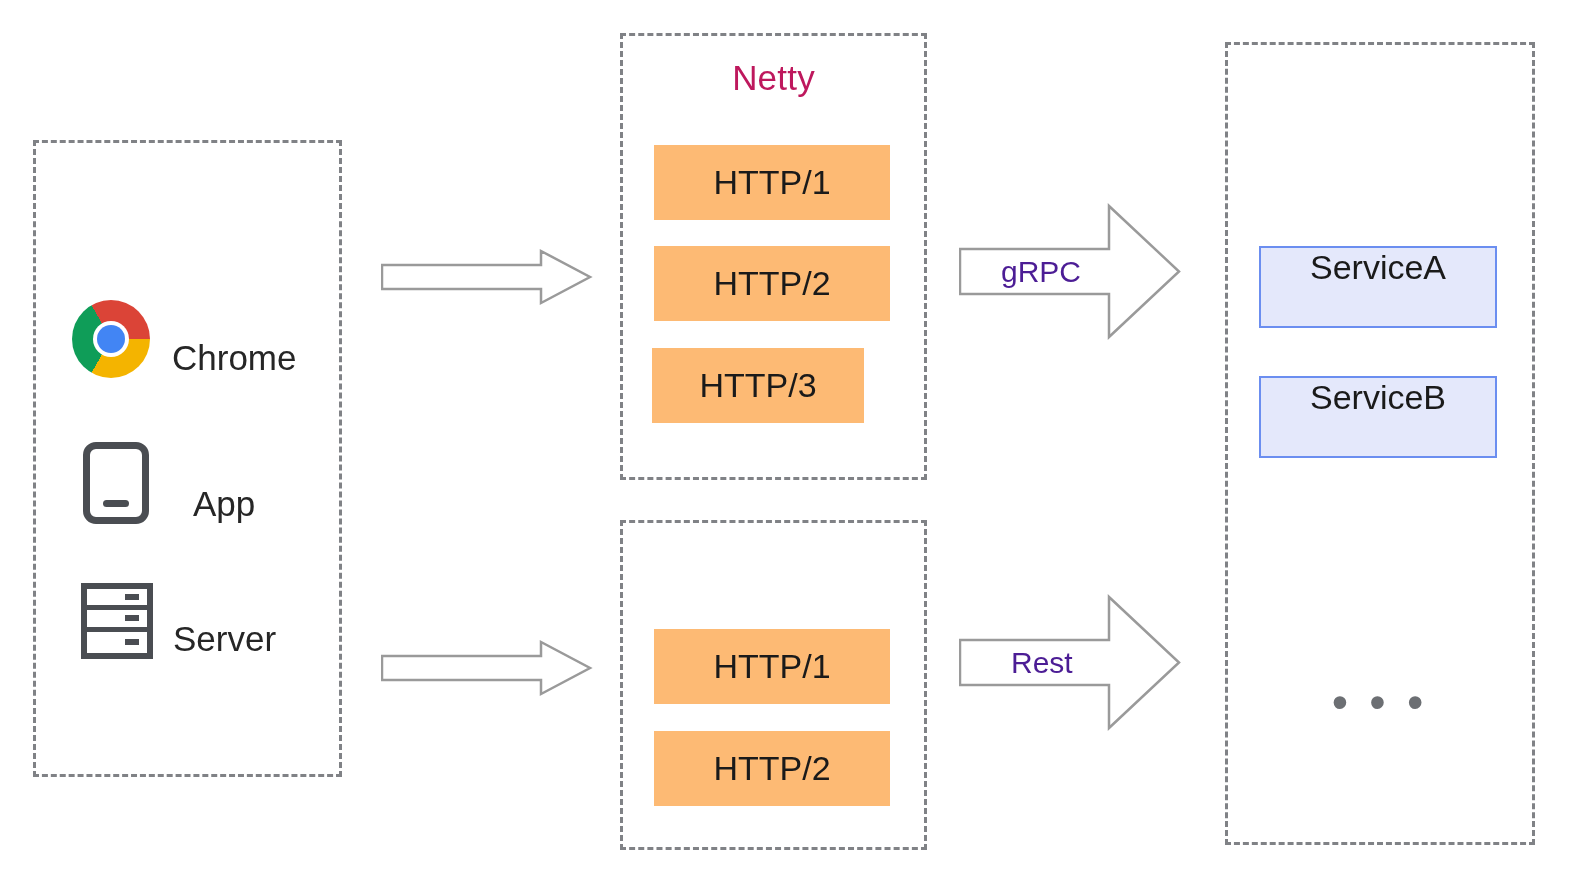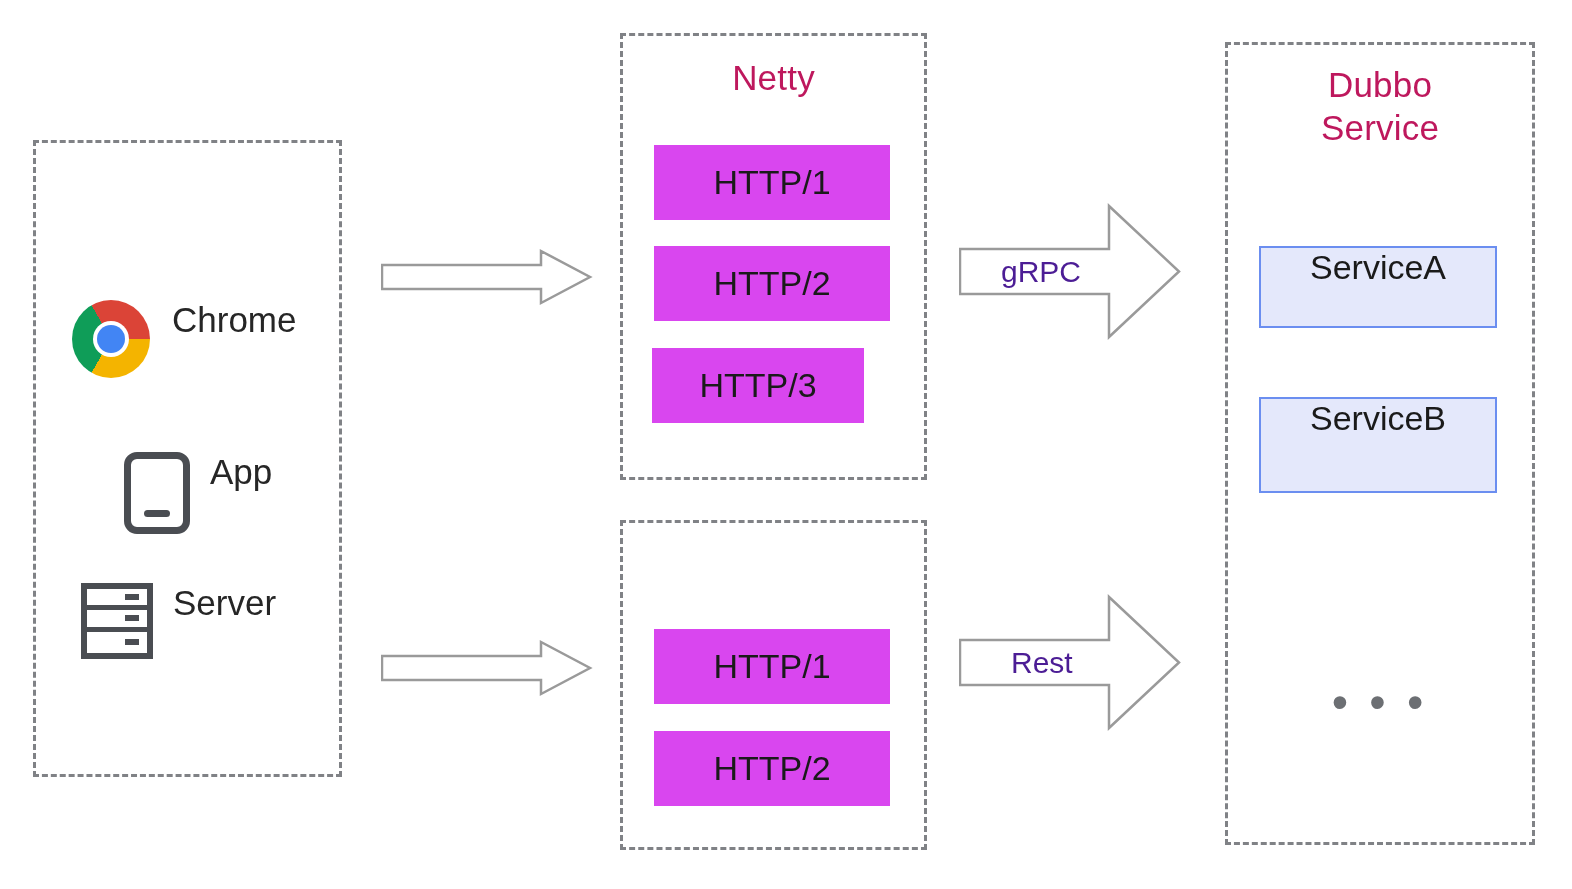--- a/index.html
+++ b/index.html
@@ -36,21 +36,21 @@
     font-size: 35px;
     line-height: 1.22;
     color: #be185d;
     letter-spacing: .2px;
   }
 
   
   .client-row {
     position: absolute;
     display: flex;
-    align-items: flex-start;
+    align-items: flex-end;
   }
   .client-label {
     font-size: 35px;
     color: #262626;
     white-space: nowrap;
   }
 
   
   .chrome-icon {
     position: relative;
@@ -137,21 +137,21 @@
   }
 
   
   .chip {
     position: absolute;
     display: flex;
     align-items: center;
     justify-content: center;
     font-size: 34px;
     color: #1a1a1a;
-    background: #d946ef;
+    background: #fdba74;
     box-sizing: border-box;
   }
 
   
   .service-chip {
     position: absolute;
     display: flex;
     justify-content: center;
     font-size: 34px;
     color: #1a1a1a;
@@ -188,21 +188,21 @@
 
 <div id="canvas">
 
   <div class="dashed-box" style="left:33px; top:140px; width:309px; height:637px;"></div>
 
   <div class="client-row" style="left:72px; top:300px; gap:22px;">
     <span class="chrome-icon"></span>
     <span class="client-label">Chrome</span>
   </div>
 
-  <div class="client-row" style="left:83px; top:452px; gap:20px;margin-left:41px;">
+  <div class="client-row" style="left:83px; top:442px; gap:44px;">
     <span class="app-icon"></span>
     <span class="client-label">App</span>
   </div>
 
   <div class="client-row" style="left:81px; top:583px; gap:20px;">
     <span class="server-icon">
       <span class="server-unit">
         <span class="server-led"></span>
       </span>
       <span class="server-unit">
@@ -234,29 +234,25 @@
 
   <div class="chip" style="left:654px; top:629px; width:236px; height:75px;">
     <span>HTTP/1</span>
   </div>
   <div class="chip" style="left:654px; top:731px; width:236px; height:75px;">
     <span>HTTP/2</span>
   </div>
 
   <div class="dashed-box" style="left:1225px; top:42px; width:310px; height:803px;"></div>
 
-  <div class="group-title" style="left:1225px; width:310px; top:64px;">
-    <div>Dubbo</div>
-    <div>Service</div>
-  </div>
 
   <div class="service-chip" style="left:1259px; top:246px; width:238px; height:82px;">
     <span>ServiceA</span>
   </div>
-  <div class="service-chip" style="left:1259px; top:397px; width:238px; height:96px;">
+  <div class="service-chip" style="left:1259px; top:376px; width:238px; height:82px;">
     <span>ServiceB</span>
   </div>
 
   <div class="ellipsis" style="left:1225px; width:310px; top:680px;">• • •</div>
 
   <div class="arrow" style="left:381px; top:248px;">
     <svg width="212" height="58" viewBox="0 0 212 58">
       <path d="M1,17 L160,17 L160,3 L209,29 L160,55 L160,41 L1,41 Z" fill="#ffffff" stroke="#9a9a9a" stroke-width="2.5" stroke-linejoin="miter"></path>
     </svg>
   </div>

